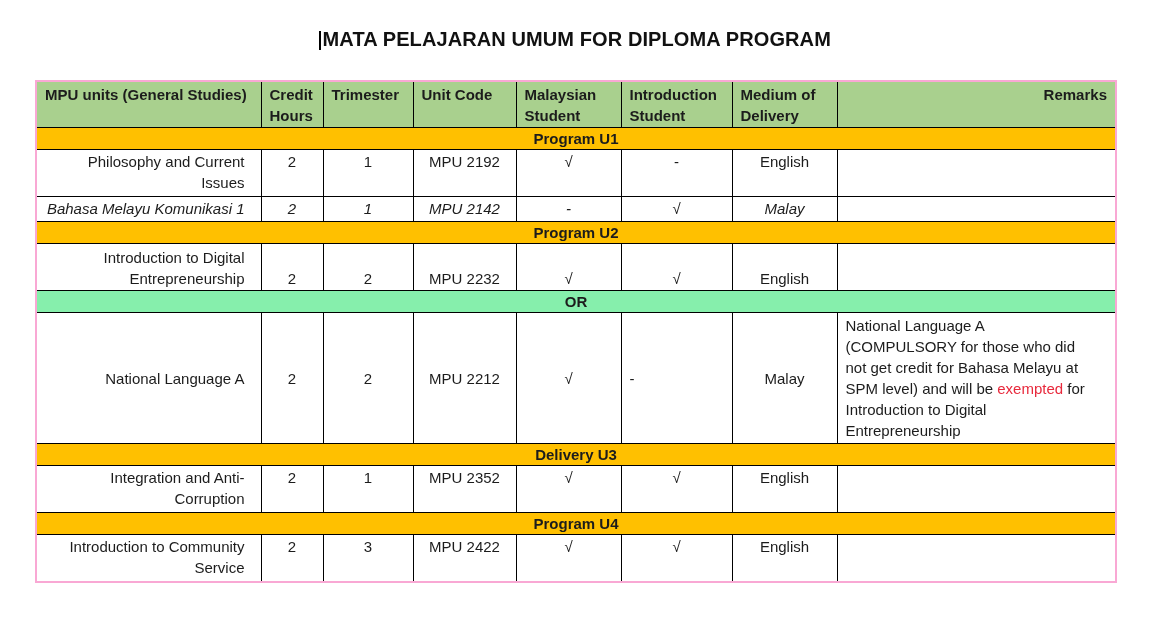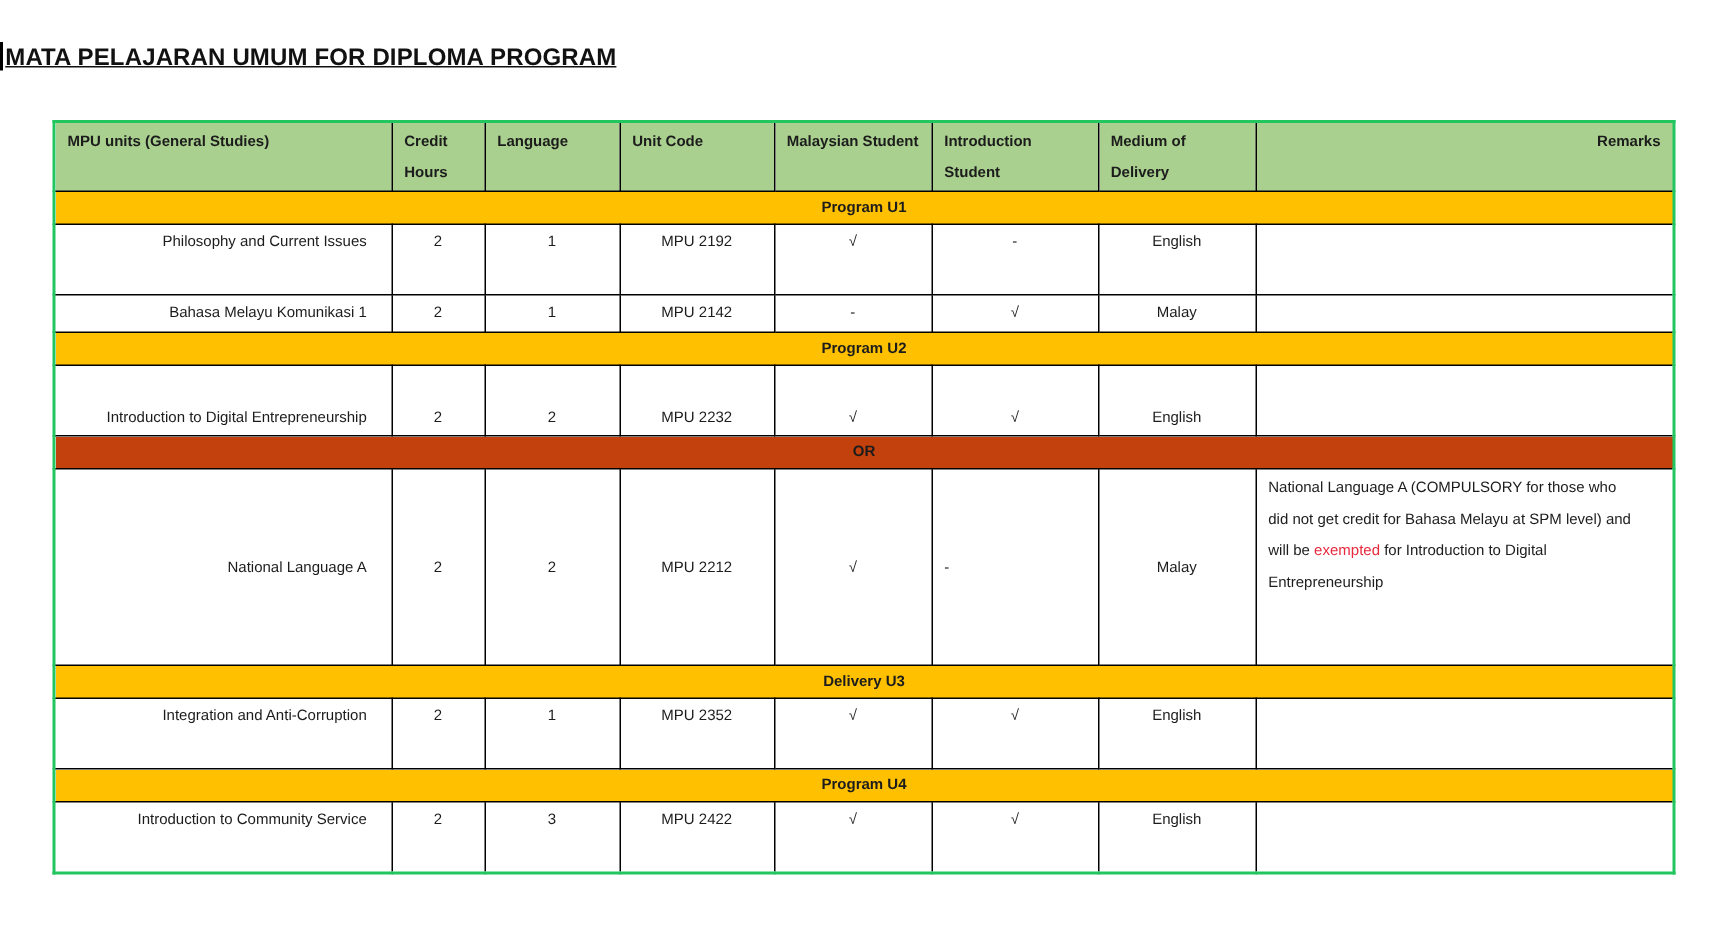--- a/index.html
+++ b/index.html
@@ -6,57 +6,56 @@
   .page{
     position:relative;
     width:1150px;height:620px;
     background:#ffffff;
     font-family:"Liberation Sans", sans-serif;
     color:#1c1c1c;
     overflow:hidden;
   }
   .title-wrap{
     position:absolute;top:28px;left:0;width:100%;
-    text-align:left;
-    font-size:16px;font-weight:bold;color:#111;
+    text-align:center;
+    font-size:20px;font-weight:bold;color:#111;
     letter-spacing:.1px;
-    text-decoration:underline;
   }
   .text-cursor{
     display:inline-block;width:1.5px;height:19px;
     background:#000;margin-right:2px;vertical-align:-4px;
   }
   table.mpu{
     position:absolute;left:35px;top:80px;width:1080px;
     border-collapse:collapse;table-layout:fixed;
-    border:2px solid #22c55e;
-    font-size:10px;line-height:21px;
+    border:2px solid #f9a8d4;
+    font-size:15px;line-height:21px;
   }
   .mpu th,.mpu td{
     border:1px solid #000;
     padding:1px 8px;
     overflow:hidden;
   }
   .mpu th{
     background:#A9D08E;
     font-weight:bold;text-align:left;vertical-align:top;
     height:42px;line-height:21px;padding-top:2px;
   }
   .mpu th.th-center{text-align:right;}
   tr.band td{
     background:#FFC000;
     font-weight:bold;text-align:center;
     height:19px;line-height:19px;padding:1px 8px;margin-top:40px;
   }
-  tr.band.or td{background:#c2410c;}
+  tr.band.or td{background:#86efac;}
   tr.va-top td{vertical-align:top;}
   tr.va-bottom td{vertical-align:bottom;}
   tr.va-mid td{vertical-align:middle;}
   tr.h44 td{height:42px;}
-  tr.h21 td{height:20px;}
+  tr.h21 td{height:20px;font-style:italic;}
   tr.h130 td{height:126px;margin-left:16px;}
   td.c-name{text-align:right;padding-right:16px;}
   td.c-mid{text-align:center;}
   td.c-left{text-align:left;}
   td.c-remarks{
     text-align:left;vertical-align:top !important;
     padding:2px 22px 2px 8px;line-height:21px;
   }
   .red-text{color:#E8293C;}
 </style>
@@ -78,21 +77,21 @@
       <col style="width:105px">
         <col style="width:111px">
         <col style="width:105px">
         <col style="width:279px">
     </colgroup>
 
     <tbody>
         <tr>
       <th>MPU units (General Studies)</th>
       <th>Credit Hours</th>
-      <th>Language</th>
+      <th>Trimester</th>
       <th>Unit Code</th>
       <th>Malaysian Student</th>
       <th>Introduction Student</th>
       <th>Medium of Delivery</th>
       <th class="th-center">Remarks</th>
     </tr>
 
     <tr class="band">
       <td colspan="8">Program U1</td>
     </tr>

